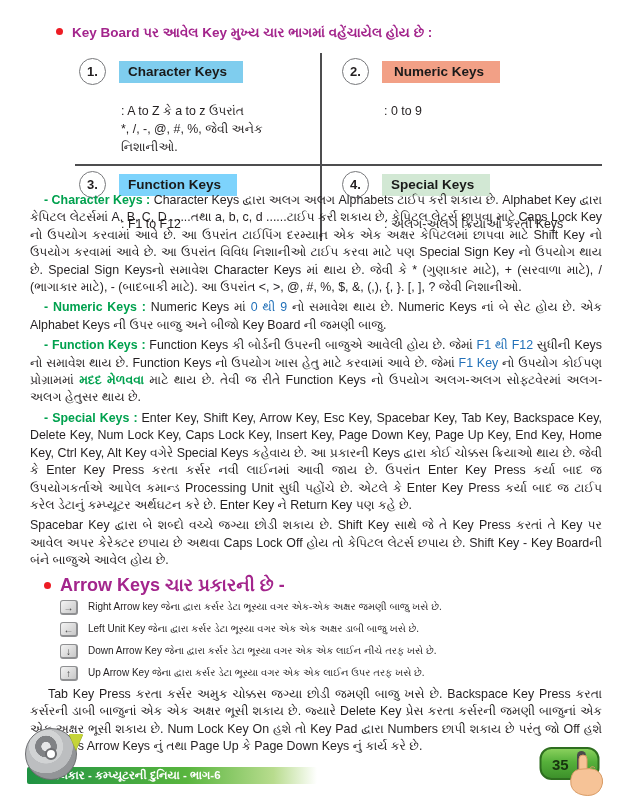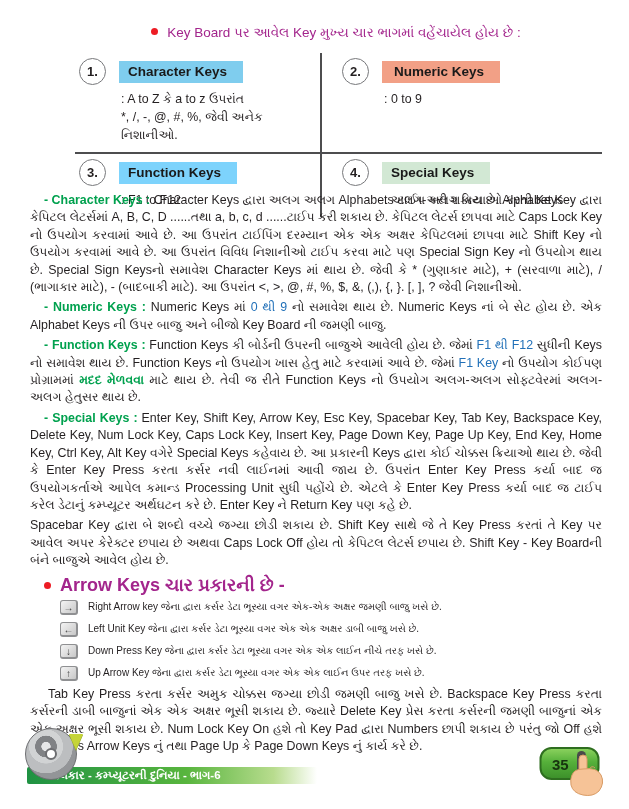--- a/index.html
+++ b/index.html
@@ -6,21 +6,21 @@
   html,body { background:#e8e8e8; }
   .page {
     position:relative; width:629px; height:809px; margin:0 auto;
     background:#ffffff; overflow:hidden;
     font-family:"Liberation Sans","DejaVu Sans",sans-serif;
     color:#231f20;
   }
   
   .main-heading {
     position:absolute; top:24px; left:56px; width:560px;
-    font-size:13.5px; font-weight:normal; color:#a3258c; line-height:17px;text-align:center;
+    font-size:13.5px; font-weight:bold; color:#a3258c; line-height:17px;
   }
   .bullet-red {
     display:inline-block; width:7px; height:7px; border-radius:50%;
     background:#ed1c24; margin-right:9px; vertical-align:2px;
   }
   
   .kt-grid {
     position:absolute; top:53px; left:75px; width:527px;
     display:grid; grid-template-columns:247px 280px;
   }
@@ -32,21 +32,21 @@
   .kt-head { display:flex; align-items:center; }
   .kt-num {
     flex:0 0 auto; width:27px; height:27px; border:1.5px solid #77787b;
     border-radius:50%; font-size:13px; font-weight:bold; color:#231f20;
     display:flex; align-items:center; justify-content:center; background:#fff;
   }
   .kt-label {
     margin-left:13px; padding:3px 16px 4px 9px;
     font-size:13.5px; font-weight:bold; color:#1a1a1a;text-align:right;
   }
-  .kt-desc { margin:5px 0 0 42px; font-size:12.4px; line-height:18px; }
+  .kt-desc { margin:17px 0 0 42px; font-size:12.4px; line-height:18px; }
   
   .flow {
     position:absolute; top:192px; left:30px; width:572px;
     font-size:12.4px; line-height:17.4px; text-align:justify;
   }
   .para { margin-bottom:3px; text-indent:14px; }
   .para.no-indent { text-indent:0; }
   .lead  { color:#00a14e; font-weight:bold; }
   .hl-blue  { color:#2170b8; }
   .hl-green { color:#00a14e; font-weight:bold; }
@@ -152,21 +152,21 @@
     <div class="arrow-item">
       <span class="keycap">→</span>
       <span class="arrow-text">Right Arrow key જેના દ્વારા કર્સર ડેટા ભૂસ્યા વગર એક-એક અક્ષર જમણી બાજુ ખસે છે.</span>
     </div>
     <div class="arrow-item">
       <span class="keycap">←</span>
       <span class="arrow-text">Left Unit Key જેના દ્વારા કર્સર ડેટા ભૂસ્યા વગર એક એક અક્ષર ડાબી બાજુ ખસે છે.</span>
     </div>
     <div class="arrow-item">
       <span class="keycap">↓</span>
-      <span class="arrow-text">Down Press Key જેના દ્વારા કર્સર ડેટા ભૂસ્યા વગર એક એક લાઈન નીચે તરફ ખસે છે.</span>
+      <span class="arrow-text">Down Arrow Key જેના દ્વારા કર્સર ડેટા ભૂસ્યા વગર એક એક લાઈન નીચે તરફ ખસે છે.</span>
     </div>
     <div class="arrow-item">
       <span class="keycap">↑</span>
       <span class="arrow-text">Up Arrow Key જેના દ્વારા કર્સર ડેટા ભૂસ્યા વગર એક એક લાઈન ઉપર તરફ ખસે છે.</span>
     </div>
 
     <p class="para" style="text-indent:18px; margin-top:5px;"><span>Tab Key Press કરતા કર્સર અમુક ચોક્કસ જગ્યા છોડી જમણી બાજુ ખસે છે. Backspace Key Press કરતા કર્સરની ડાબી બાજુનાં એક એક અક્ષર ભૂસી શકાય છે. જ્યારે Delete Key પ્રેસ કરતા કર્સરની જમણી બાજુનાં એક એક અક્ષર ભૂસી શકાય છે. Num Lock Key On હશે તો Key Pad  દ્વારા Numbers છાપી શકાય છે પરંતુ જો Off હશે તો તે Keys Arrow Keys નું તથા Page Up કે Page Down Keys નું કાર્ય કરે છે.</span></p>
   </div>
 
   <div class="footer-bar">

